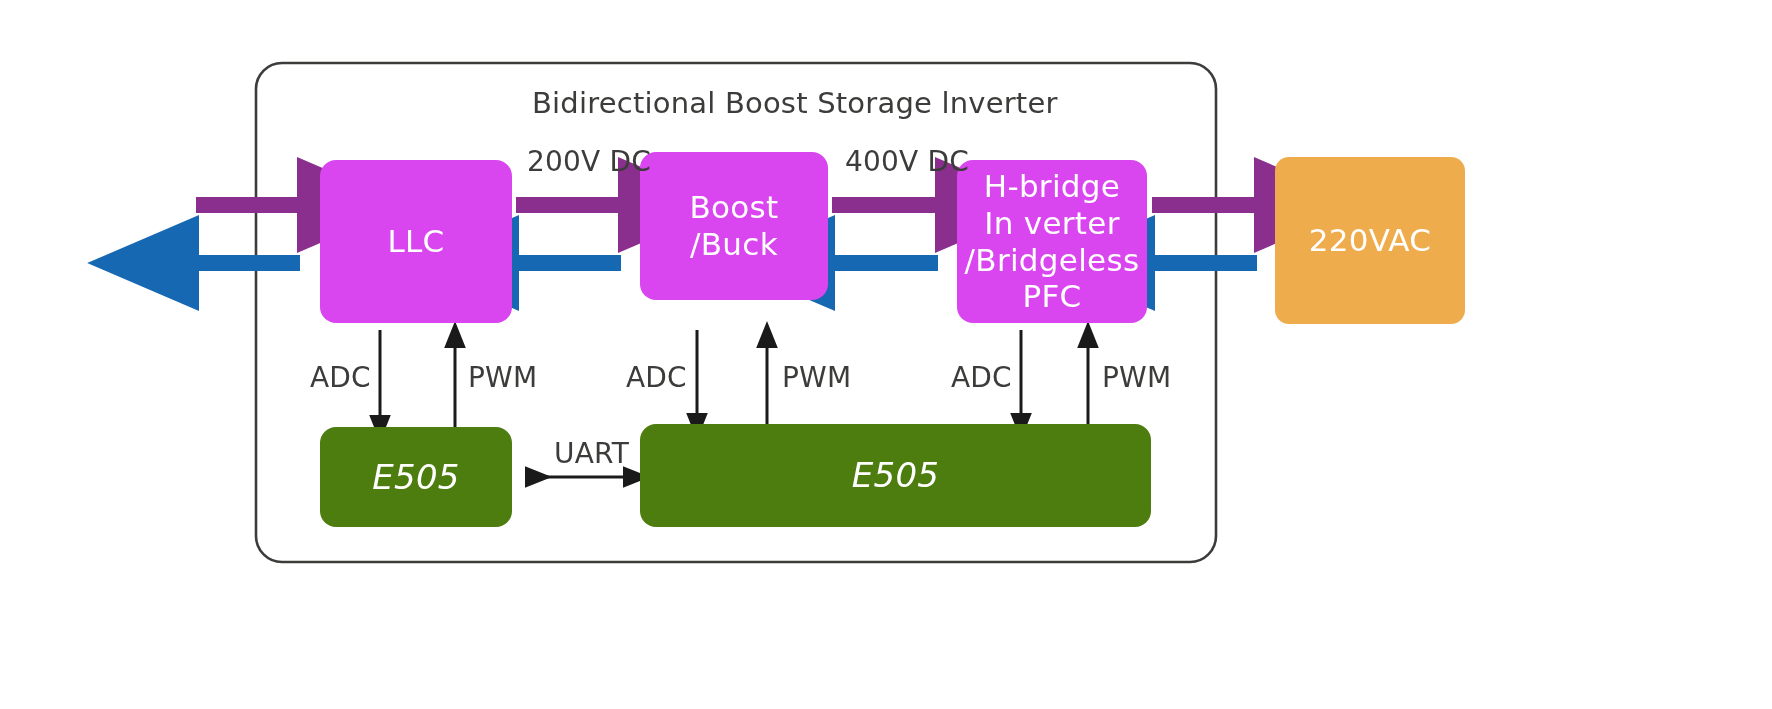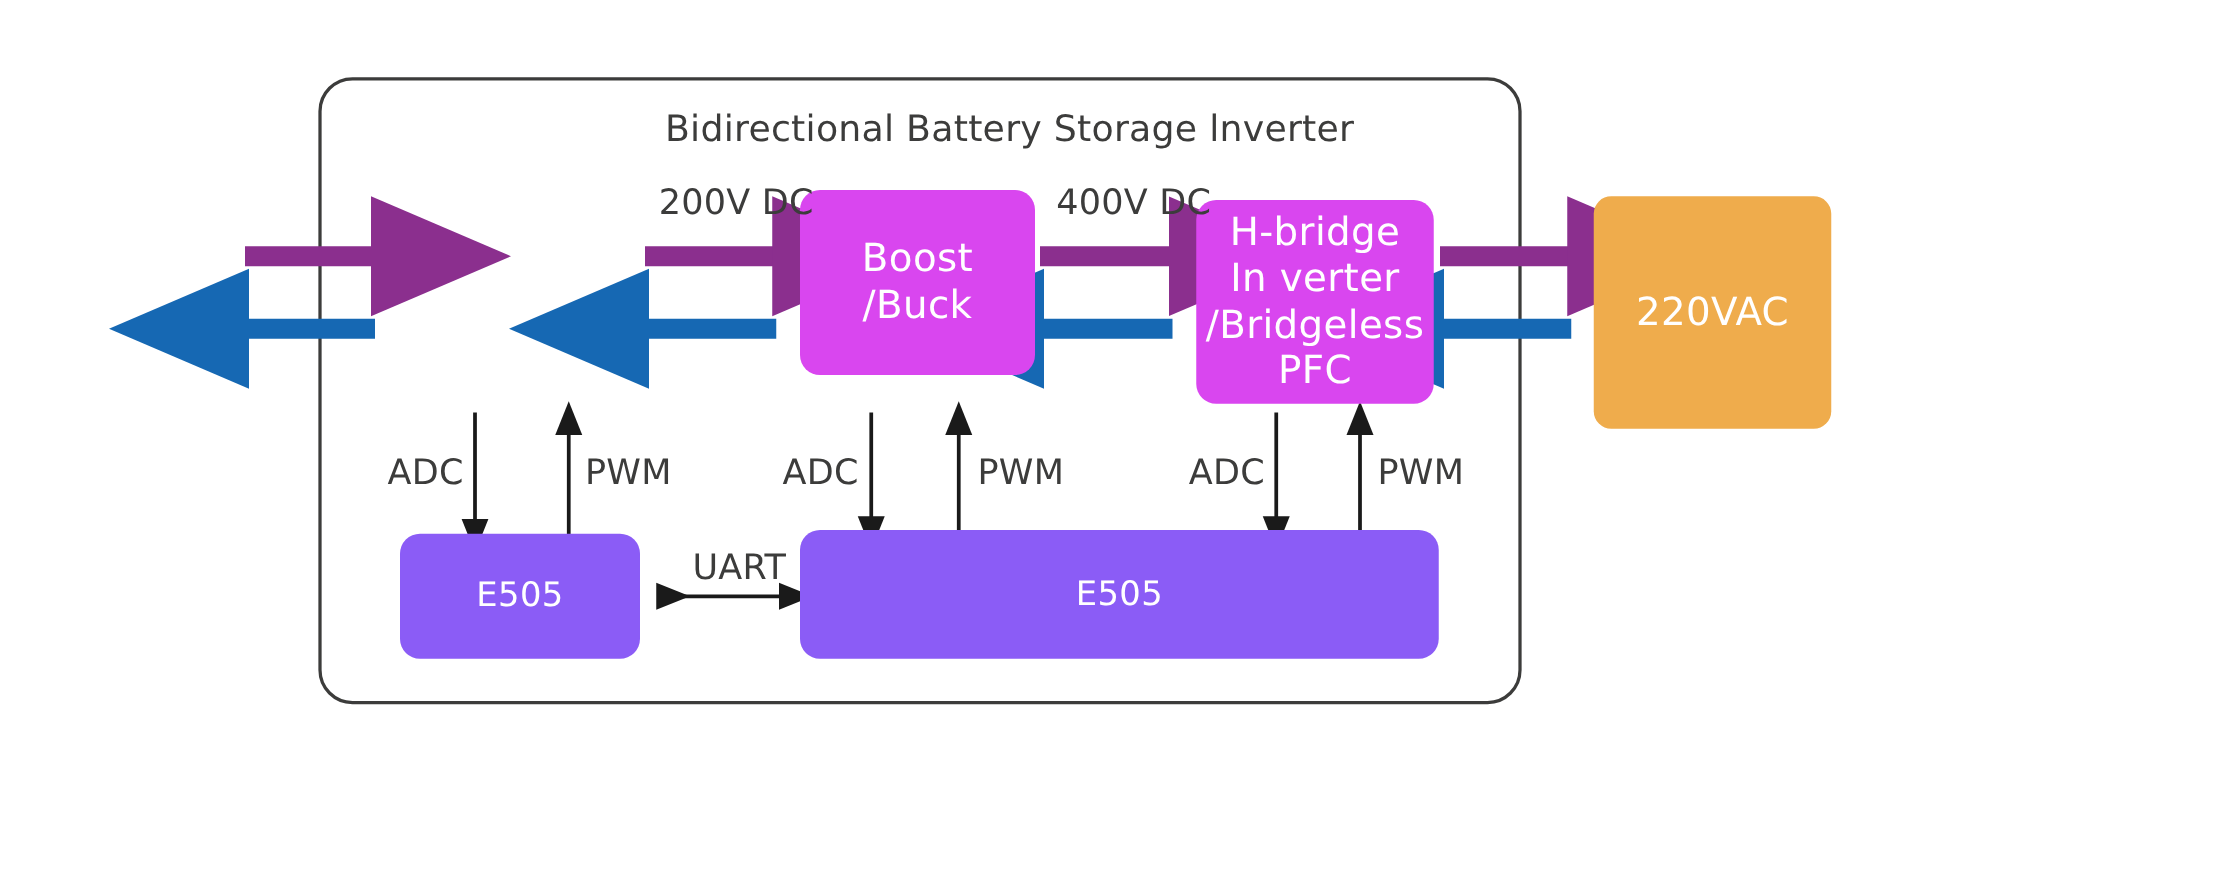--- a/index.html
+++ b/index.html
@@ -29,21 +29,21 @@
     justify-content: center;
     text-align: center;
     color: #ffffff;
     line-height: 1.18;
     letter-spacing: 0.3px;
     white-space: pre-line;
     z-index: 3;
   }
   .node-orange { background: #EFAC4C; border-radius: 14px; font-size: 31px; }
   .node-lblue  { background: #d946ef; border-radius: 16px; font-size: 31px; }
-  .node-dblue  { background: #8b5cf6; border-radius: 16px; font-size: 27px; }
+  .node-dblue  { background: #4d7c0f; border-radius: 16px; font-size: 34px; font-style: italic; }
   .edge-label {
     position: absolute;
     color: #3C3C3B;
     font-size: 28px;
     letter-spacing: 0.2px;
     white-space: nowrap;
     z-index: 4;
   }
   .diagram-title {
     position: absolute;
@@ -99,33 +99,34 @@
       <line x1="697" y1="330" x2="697" y2="416" marker-end="url(#mk-black)"></line>
       <line x1="767" y1="432" x2="767" y2="345" marker-end="url(#mk-black)"></line>
 
       <line x1="1021" y1="330" x2="1021" y2="416" marker-end="url(#mk-black)"></line>
       <line x1="1088" y1="432" x2="1088" y2="345" marker-end="url(#mk-black)"></line>
 
       <line x1="528" y1="477" x2="626" y2="477" marker-end="url(#mk-black)" marker-start="url(#mk-black-start)"></line>
     </g>
   </svg>
 
-  <div class="diagram-title" style="left:532px; top:86px;">Bidirectional Battery Storage lnverter</div>
+  <div class="diagram-title" style="left:532px; top:86px;">Bidirectional Boost Storage lnverter</div>
 
 
+  <div class="node node-lblue" style="left:320px; top:160px; width:192px; height:163px;">LLC</div>
 
   <div class="node node-lblue" style="left:640px; top:152px; width:188px; height:148px;">Boost
 /Buck</div>
 
   <div class="node node-lblue" style="left:957px; top:160px; width:190px; height:163px;">H-bridge
 In verter
 /Bridgeless
 PFC</div>
 
-  <div class="node node-orange" style="left:1275px; top:157px; width:190px; height:186px;">220VAC</div>
+  <div class="node node-orange" style="left:1275px; top:157px; width:190px; height:167px;">220VAC</div>
 
   <div class="node node-dblue" style="left:320px; top:427px; width:192px; height:100px;">E505</div>
 
   <div class="node node-dblue" style="left:640px; top:424px; width:511px; height:103px;">E505</div>
 
   <div class="edge-label" style="left:527px; top:145px;">200V DC</div>
   <div class="edge-label" style="left:845px; top:145px;">400V DC</div>
 
   <div class="edge-label" style="left:310px; top:361px;">ADC</div>
   <div class="edge-label" style="left:468px; top:361px;">PWM</div>

